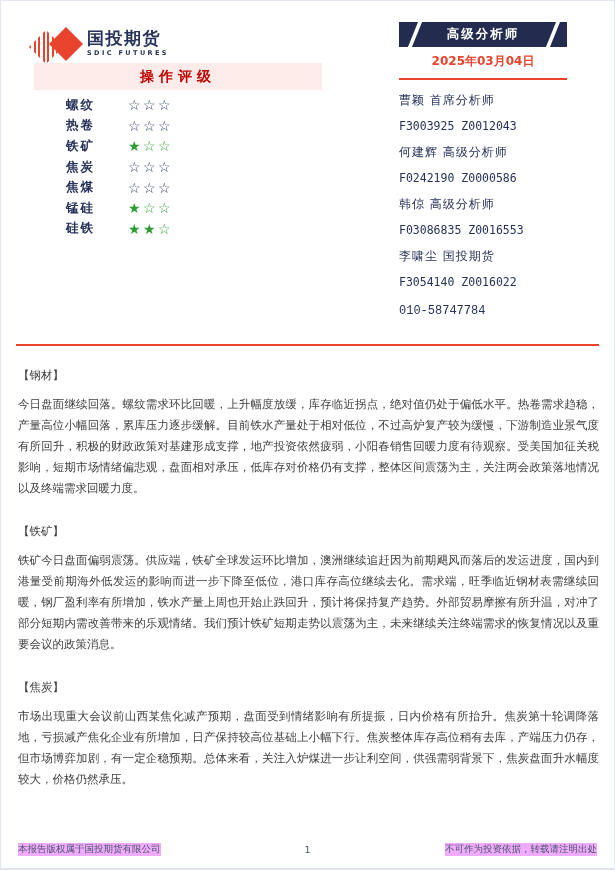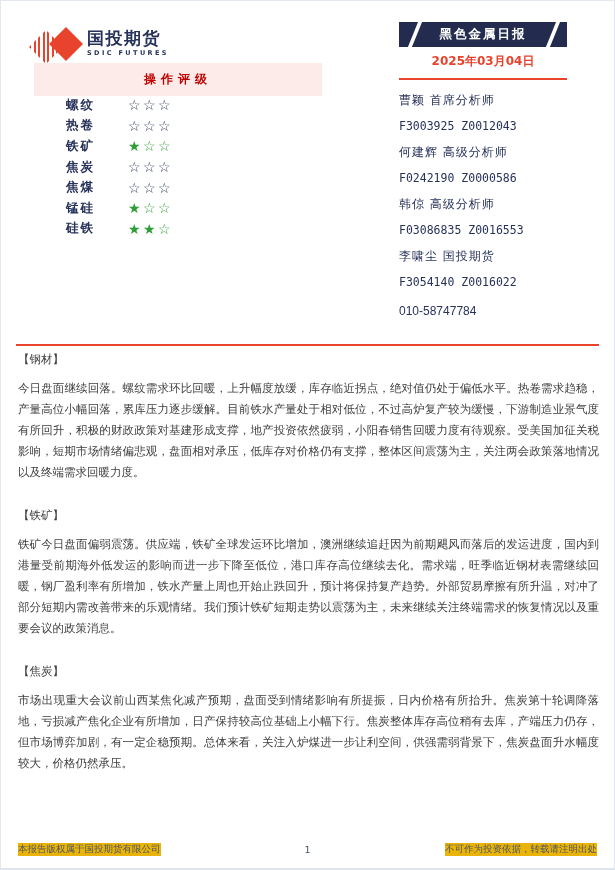--- a/index.html
+++ b/index.html
@@ -37,24 +37,24 @@
     left:20px;top:5px;width:24px;height:24px;
     transform:rotate(45deg);
     background:var(--red);
   }
   .logo-text{display:flex;flex-direction:column;}
   .logo-name{font-size:17px;font-weight:bold;color:var(--navy);letter-spacing:1.5px;line-height:22px;}
   .logo-sub{font-size:6.5px;font-weight:bold;color:var(--navy);letter-spacing:2.4px;line-height:9px;}
 
   
   .rating-header{
-    position:absolute;left:33px;top:62px;width:288px;height:33px;
+    position:absolute;left:33px;top:62px;width:288px;height:27px;
     background:var(--pink);
     color:var(--rating-red);
-    font-size:12px;font-weight:bold;letter-spacing:5px;
+    font-size:14px;font-weight:bold;letter-spacing:5px;
     display:flex;align-items:center;justify-content:center;
   }
   .rating-list{position:absolute;left:33px;top:94px;width:288px;}
   .rating-row{display:flex;align-items:center;height:20.6px;}
   .rating-label{width:62px;font-size:12.5px;font-weight:bold;color:var(--navy);letter-spacing:2px;margin-left:32px;}
   .stars{font-size:14px;letter-spacing:2.5px;line-height:1;}
   .stars.navy{color:#2c3a5e;}
   .stars.green{color:var(--green);}
 
   
@@ -77,60 +77,60 @@
     padding-bottom:8px;border-bottom:2px solid var(--red);
   }
 
   
   .analysts{position:absolute;left:398px;top:86px;width:200px;}
   .an-line{height:26px;display:flex;align-items:center;}
   .an-name{font-size:12px;font-weight:normal;color:var(--navy);letter-spacing:1px;}
   .an-code{font-size:11.5px;color:var(--navy);font-family:"DejaVu Sans Mono","Liberation Mono",monospace;}
   .contact{position:absolute;left:398px;top:298px;width:210px;}
   .contact .an-line{height:24px;}
-  .contact-text{font-size:12px;color:var(--navy);font-family:Liberation Sans, sans-serif;text-align:center;}
+  .contact-text{font-size:12px;color:var(--navy);font-family:Liberation Mono, monospace;text-align:center;}
 
   
   .red-rule{position:absolute;left:15px;right:15px;top:343px;height:2px;background:var(--red);}
 
   
-  .content{position:absolute;left:17px;top:348px;width:581px;color:var(--body);}
+  .content{position:absolute;left:17px;top:364px;width:581px;color:var(--body);}
   .section{margin-bottom:22px;}
   .section-heading{font-size:11.5px;line-height:21px;margin-bottom:8px;color:var(--body);}
   .section-body{font-size:11.5px;line-height:21px;text-align:justify;color:var(--body);}
 
   
   .footer{
     position:absolute;left:17px;right:17px;bottom:12px;
     display:flex;align-items:center;justify-content:space-between;
     font-size:9.5px;color:var(--footer);
   }
   .footer .f-center{position:absolute;left:0;right:0;text-align:center;}
-  .footer .f-left,.footer .f-right{position:relative;z-index:1;background:#eab308;}
+  .footer .f-left,.footer .f-right{position:relative;z-index:1;background:#f0abfc;}
 </style>
 </head>
 <body>
 
 <div class="page">
 
   <div class="logo">
     <div class="logo-mark">
       <span class="diamond hatched"></span>
       <span class="diamond solid"></span>
     </div>
     <div class="logo-text">
       <div class="logo-name">国投期货</div>
       <div class="logo-sub">SDIC FUTURES</div>
     </div>
   </div>
 
   <div class="banner">
     <span class="stripe s1"></span>
     <span class="stripe s2"></span>
-    <span>黑色金属日报</span>
+    <span>高级分析师</span>
   </div>
   <div class="report-date">2025年03月04日</div>
 
   <div class="rating-header">操作评级</div>
   <div class="rating-list">
       <div class="rating-row">
         <span class="rating-label">螺纹</span>
         <span class="stars navy">☆☆☆</span>
       </div>
       <div class="rating-row">

